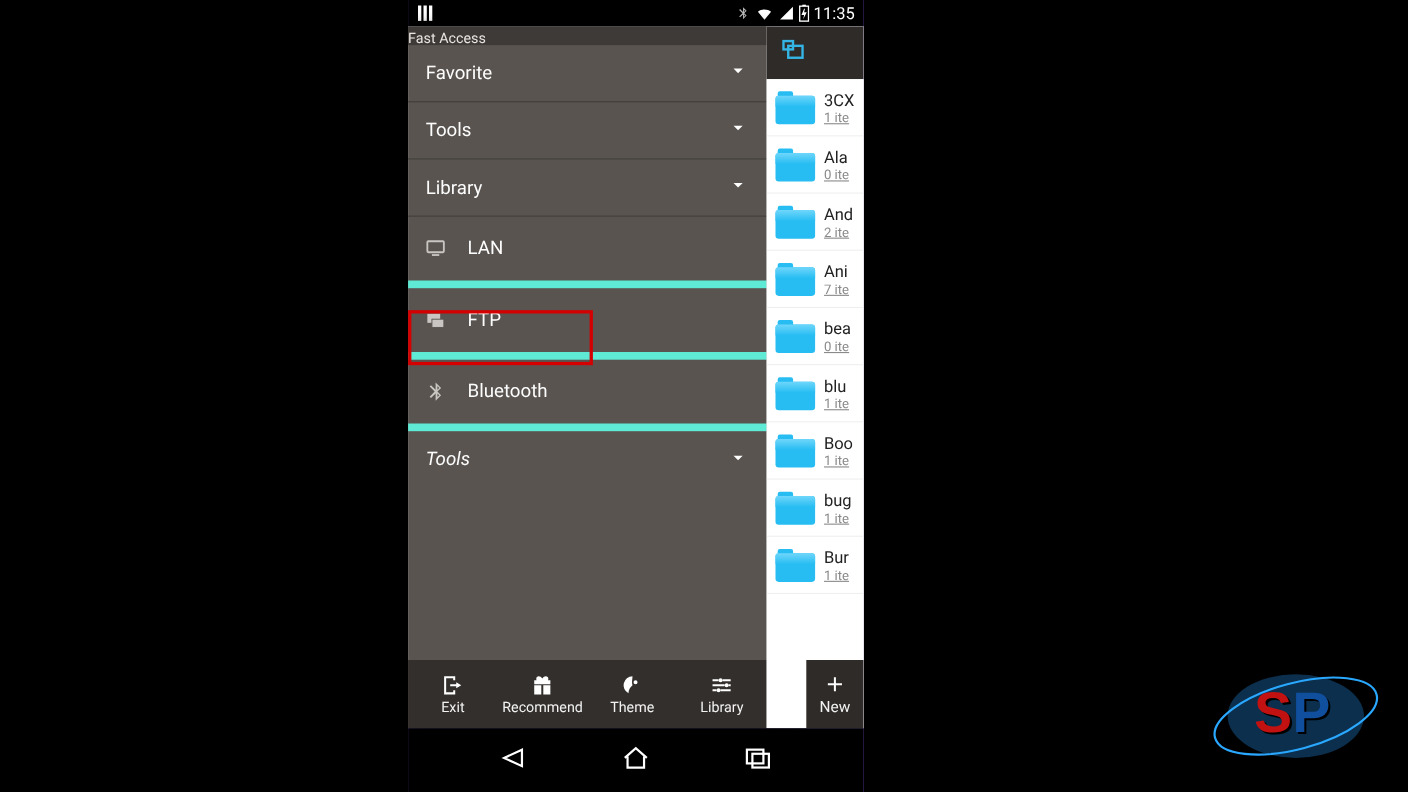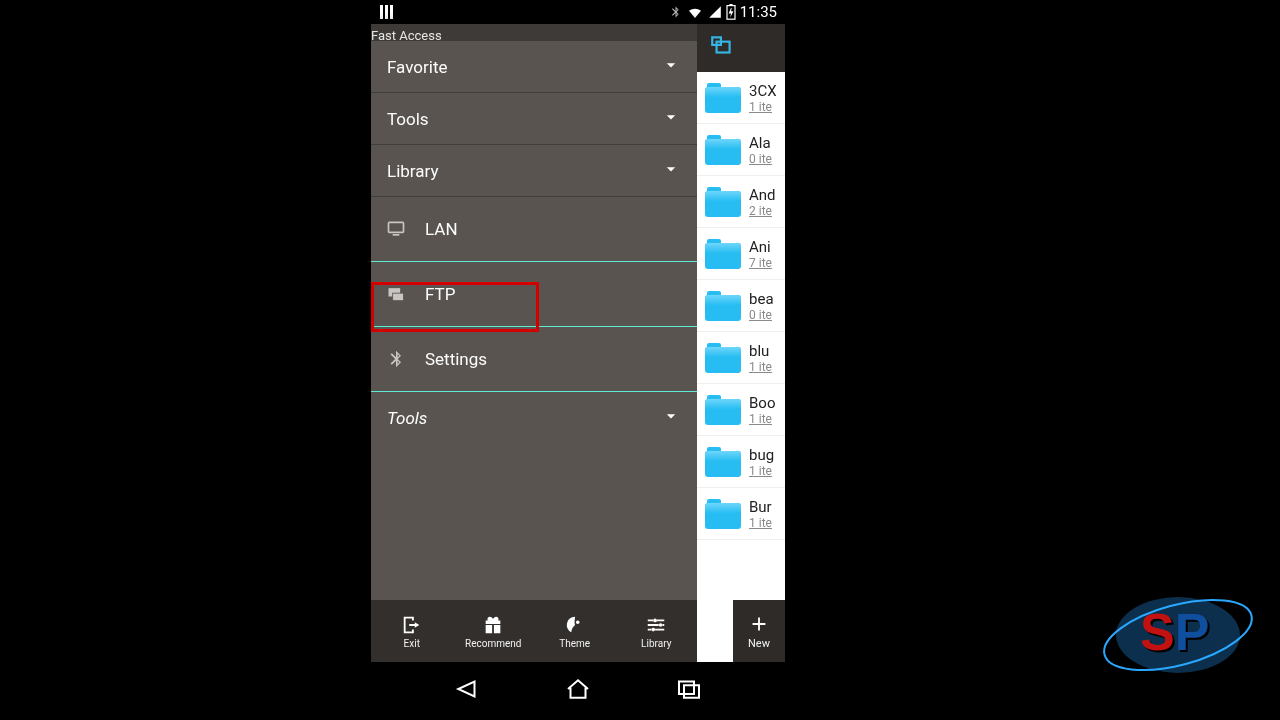--- a/index.html
+++ b/index.html
@@ -14,50 +14,50 @@
   .status svg{display:block;}
 
   
   .app{position:absolute;left:0;top:24px;right:0;bottom:58px;background:#fff;}
 
   .drawer{position:absolute;left:0;top:0;width:326px;bottom:0;background:#595450;color:#fff;display:flex;flex-direction:column;box-shadow:4px 0 12px rgba(0,0,0,.5);}
   .drawer-title{background:#3e3a37;height:17px;line-height:24px;text-align:left;font-size:13px;color:#e8e6e4;}
   .section{height:52px;display:flex;align-items:center;padding:0 16px;border-bottom:1px solid #423e3b;font-size:17px;color:#fdfdfd;}
   .section .lbl{flex:1;}
   .section .chev svg{width:20px;height:20px;}
-  .netrow{height:65px;display:flex;align-items:center;padding:0 16px 0 14px;border-bottom:1px solid #5eead4;}
+  .netrow{height:65px;display:flex;align-items:center;padding:0 16px 0 14px;border-bottom:7px solid #5eead4;}
   .netrow .icon{width:22px;margin-right:18px;display:flex;justify-content:center;}
   .netrow .icon svg{width:20px;height:20px;}
   .netrow .txt{font-size:17px;color:#fdfdfd;}
   .highlight{border:3px solid #d40000;position:absolute;left:0;top:258px;width:168px;height:50px;pointer-events:none;}
   .drawer-bottom{margin-top:auto;height:62px;background:#332f2c;display:flex;}
-  .dbtn{flex:1;display:flex;flex-direction:column;align-items:center;justify-content:center;gap:2px;color:#f2f2f2;font-size:10px;}
+  .dbtn{flex:1;display:flex;flex-direction:column;align-items:center;justify-content:center;gap:2px;color:#f2f2f2;font-size:13px;}
   .dbtn svg{width:22px;height:22px;}
 
   .content{position:absolute;left:326px;top:0;right:0;bottom:0;background:#fff;display:flex;flex-direction:column;}
   .tabbar{height:48px;background:#2f2b29;display:flex;align-items:center;padding-left:12px;}
   .tabbar svg{width:26px;height:26px;}
   .filelist{flex:1;overflow:hidden;background:#fff;}
   .frow{display:flex;align-items:center;height:52px;border-bottom:1px solid #efefef;padding-left:8px;}
   .ficon{width:36px;height:30px;position:relative;margin-right:8px;flex-shrink:0;}
   .ficon .tab{position:absolute;left:2px;top:0;width:14px;height:6px;background:#27bdf2;border-radius:2px 2px 0 0;}
   .ficon .body{position:absolute;left:0;top:4px;right:0;bottom:0;background:#27bdf2;border-radius:3px;}
   .ficon .shine{position:absolute;left:0;top:4px;right:0;height:10px;background:linear-gradient(#6fd6fb,#27bdf2);border-radius:3px 3px 0 0;}
   .ftext{display:flex;flex-direction:column;overflow:hidden;}
   .fname{font-size:15px;color:#222;white-space:nowrap;}
   .fmeta{font-size:12px;color:#8a8a8a;white-space:nowrap;text-decoration:underline;}
-  .new-col{position:absolute;right:0;bottom:0;width:52px;height:62px;background:#2f2b29;display:flex;flex-direction:column;align-items:center;justify-content:center;color:#f2f2f2;font-size:11px;gap:2px;}
+  .new-col{position:absolute;right:0;bottom:0;width:52px;height:62px;background:#2f2b29;display:flex;flex-direction:column;align-items:center;justify-content:center;color:#f2f2f2;font-size:14px;gap:2px;}
   .new-col svg{width:22px;height:22px;}
 
   
   .nav{position:absolute;left:0;right:0;bottom:0;height:58px;background:#000;display:flex;align-items:center;justify-content:space-evenly;}
   .nav svg{width:30px;height:30px;}
 
   
-  .logo{position:absolute;right:22px;bottom:30px;width:160px;height:110px;}
+  .logo{position:absolute;right:22px;bottom:14px;width:160px;height:110px;}
   .logo .back{position:absolute;inset:0;}
   .logo .back ellipse.outer{fill:none;stroke:#2aa8ff;stroke-width:2;}
   .logo .back ellipse.inner{fill:#0b2f4d;}
   .logo .letters{position:absolute;left:42px;top:22px;font-size:52px;font-weight:900;font-family:Arial,sans-serif;}
   .logo .s{color:#c21111;text-shadow:2px 2px 0 #000;}
   .logo .p{color:#104f9e;text-shadow:2px 2px 0 #000;}
 </style>
 </head>
 <body>
 
@@ -140,21 +140,21 @@
             </svg>
           </span>
         <span class="txt">FTP</span>
       </div>
       <div class="netrow">
         <span class="icon">
             <svg viewBox="0 0 24 24">
               <path fill="#c8c5c2" d="M12 2v8L7 5 5.5 6.5 11 12l-5.5 5.5L7 19l5-5v8l6-6-4-4 4-4-6-6zm2 4l2 2-2 2V6zm0 8l2 2-2 2v-4z"></path>
             </svg>
           </span>
-        <span class="txt">Settings</span>
+        <span class="txt">Bluetooth</span>
       </div>
 
       <div class="section" style="border-bottom:none;font-style:italic;">
         <span class="lbl">Tools</span>
         <span class="chev"><svg viewBox="0 0 24 24">
               <path fill="#fff" d="M7 10l5 5 5-5z"></path>
             </svg></span>
       </div>
 
       <div class="drawer-bottom">

